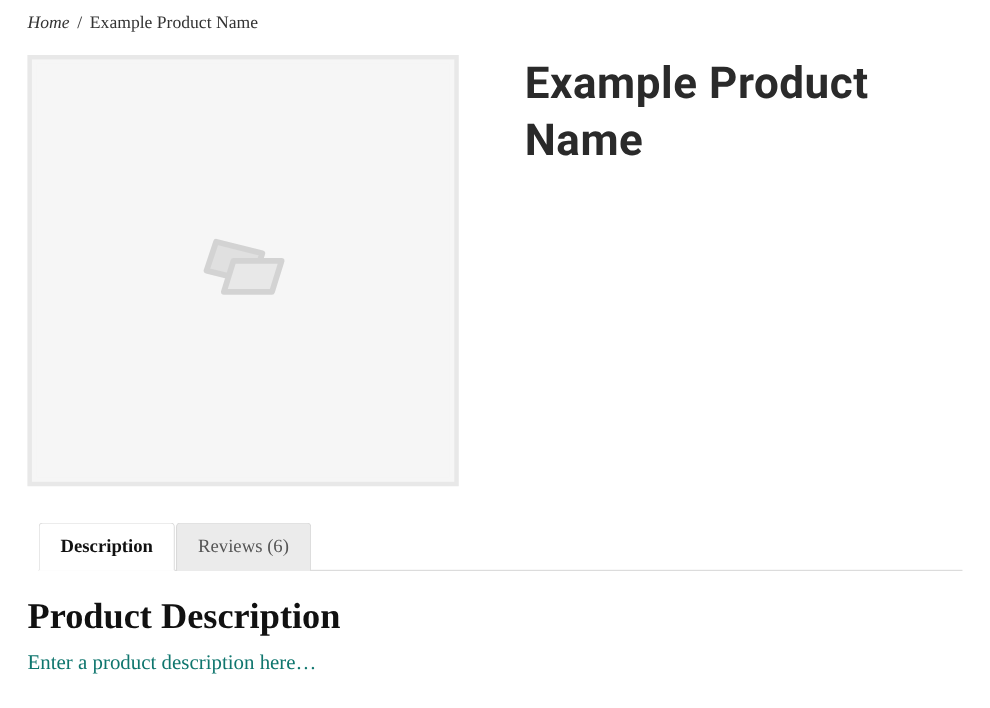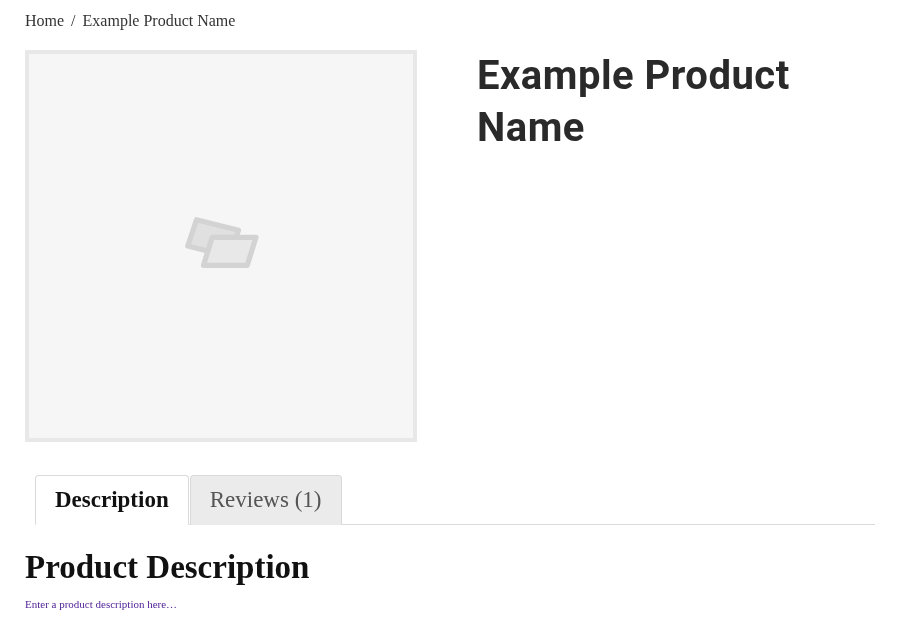--- a/index.html
+++ b/index.html
@@ -17,20 +17,21 @@
       padding: 12px 25px 20px 25px;
     }
     .breadcrumb {
       font-size: 16px;
       color: #333;
       margin-bottom: 20px;
     }
     .breadcrumb a {
       color: #333;
       text-decoration: none;
+      font-style: italic;
     }
     .breadcrumb-separator {
       margin: 0 3px;
     }
     .product-main {
       display: flex;
       gap: 60px;
       margin-bottom: 32px;
     }
     .product-image-wrapper {
@@ -65,21 +66,21 @@
       letter-spacing: 0.5px;
       max-width: 380px;
     }
     .tabs {
       display: flex;
       border-bottom: 1px solid #d9d9d9;
       margin-left: 10px;
     }
     .tab {
       padding: 11px 19px;
-      font-size: 23px;
+      font-size: 17px;
       font-family: Georgia, serif;
       background: #ebebeb;
       border: 1px solid #d9d9d9;
       border-bottom: none;
       color: #555;
       cursor: pointer;
       border-radius: 4px 4px 0 0;
       margin-right: 0;
       position: relative;
       top: 1px;
@@ -98,22 +99,22 @@
       padding: 24px 0 0 0;
     }
     .section-heading {
       font-family: Georgia, serif;
       font-size: 33px;
       font-weight: 700;
       color: #111;
       margin-bottom: 12px;
     }
     .description-text {
-      font-size: 11px;
-      color: #4c1d95;
+      font-size: 19px;
+      color: #0f766e;
       font-family: Georgia, serif;
     }
   </style>
 </head>
 <body>
 
 <div class="container">
   <div class="breadcrumb">
     <a href="#">Home</a>
     <span class="breadcrumb-separator">/</span>
@@ -131,20 +132,20 @@
         </svg>
       </div>
     </div>
     <div>
       <h1 class="product-title">Example Product Name</h1>
     </div>
   </div>
 
   <div class="tabs">
     <div class="tab active">Description</div>
-    <div class="tab">Reviews (1)</div>
+    <div class="tab">Reviews (6)</div>
   </div>
 
   <div class="tab-content">
     <h2 class="section-heading">Product Description</h2>
     <p class="description-text">Enter a product description here…</p>
   </div>
 </div>
 
 </body></html>

